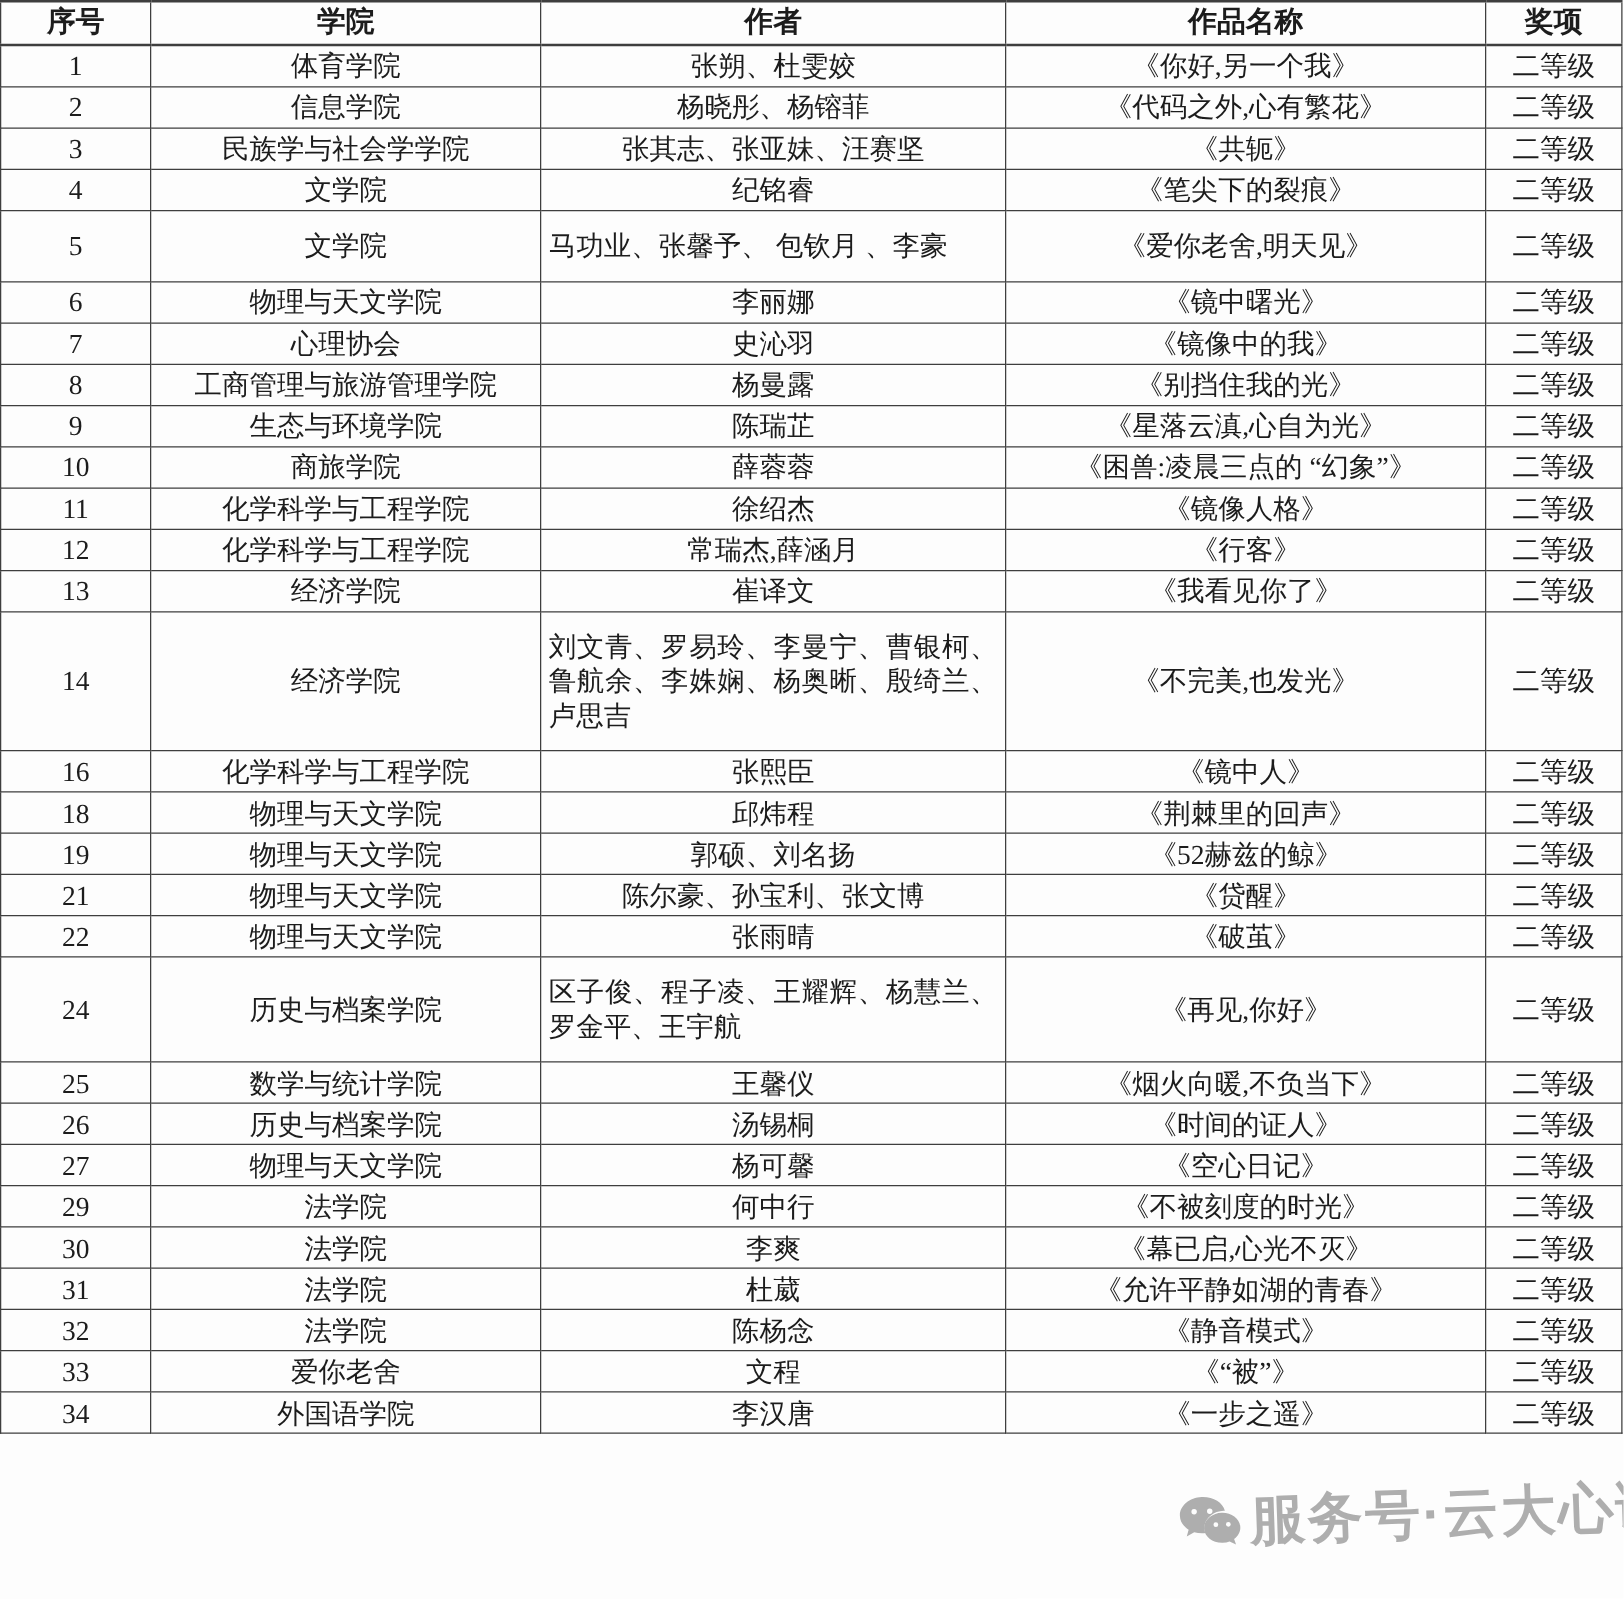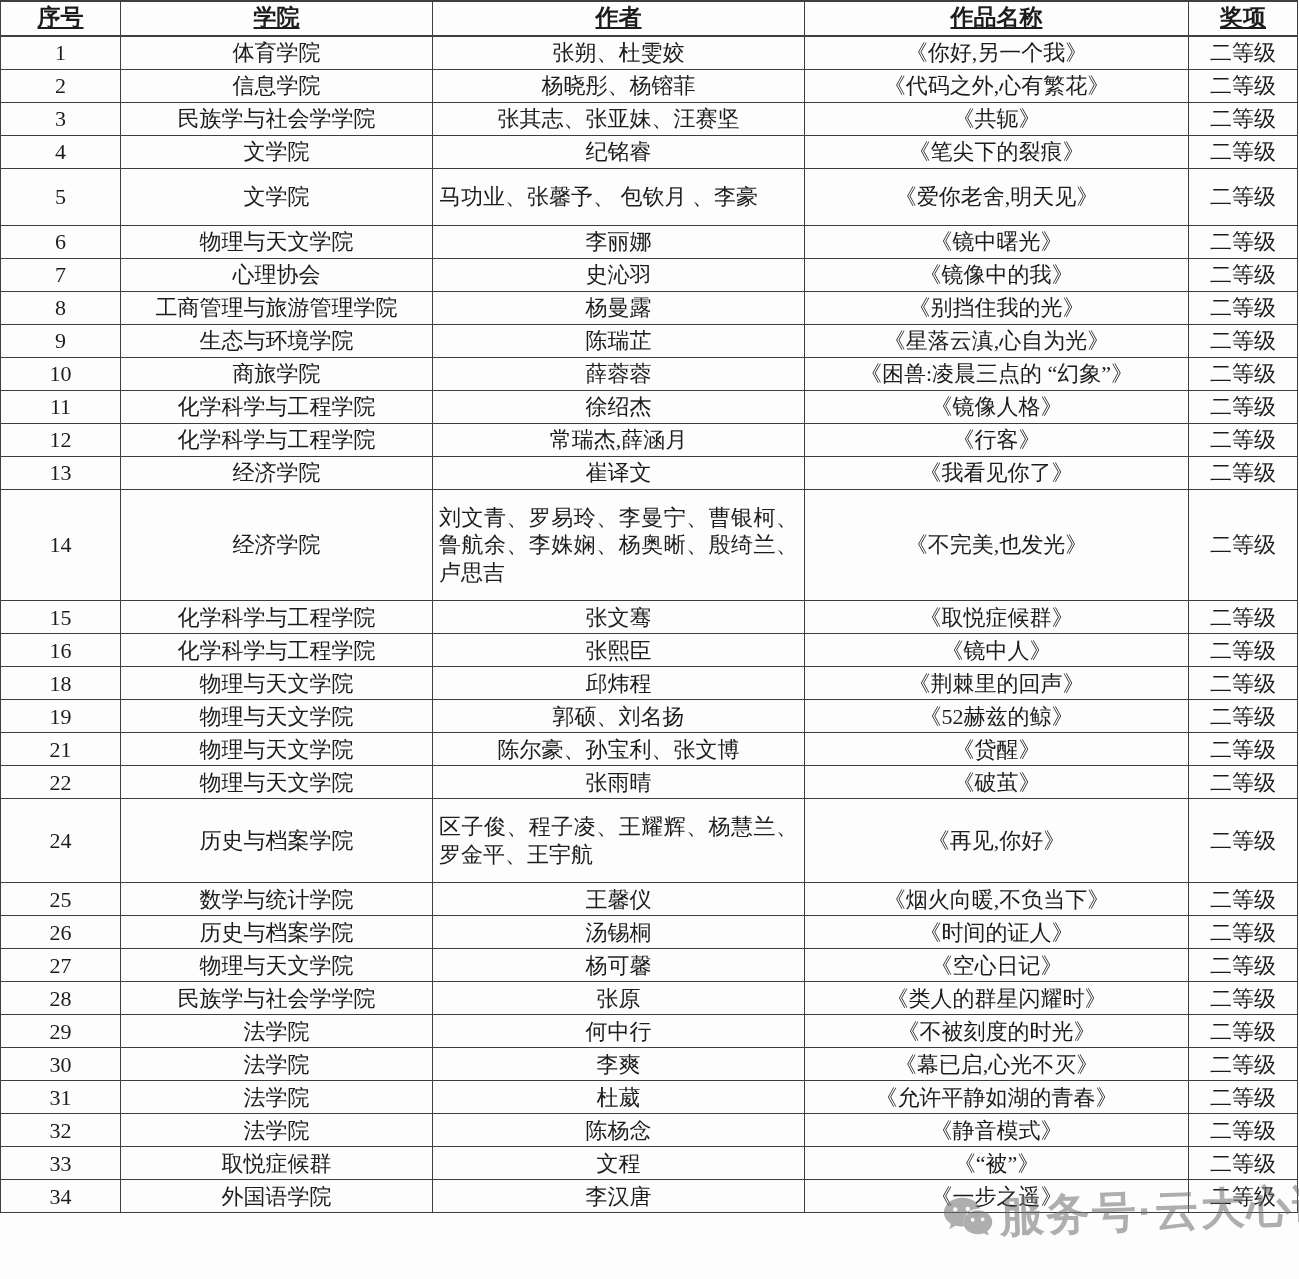--- a/index.html
+++ b/index.html
@@ -36,21 +36,20 @@
     font-size: 22px;
     line-height: 1.25;
     overflow: hidden;
   }
   #award-table th {
     font-weight: bold;
     font-size: 23px;
     height: 28px;
     border-top: 2px solid #3e3e3e;
     border-bottom: 2px solid #3e3e3e;
-    text-decoration: underline;
   }
   #award-table td { height: 28px; }
 
   
   #award-table td.work {
     font-size: 22px;
   }
   
   #award-table td.authors.long {
     text-align: justify;
@@ -193,27 +192,20 @@
           <td class="award">二等级</td>
         </tr>
         <tr>
           <td class="no">14</td>
           <td class="college">经济学院</td>
           <td class="authors long">刘文青、罗易玲、李曼宁、曹银柯、鲁航余、李姝娴、杨奥晰、殷绮兰、卢思吉</td>
           <td class="work">《不完美,也发光》</td>
           <td class="award">二等级</td>
         </tr>
         <tr>
-          <td class="no">15</td>
-          <td class="college">化学科学与工程学院</td>
-          <td class="authors">张文骞</td>
-          <td class="work">《取悦症候群》</td>
-          <td class="award">二等级</td>
-        </tr>
-        <tr>
           <td class="no">16</td>
           <td class="college">化学科学与工程学院</td>
           <td class="authors">张熙臣</td>
           <td class="work">《镜中人》</td>
           <td class="award">二等级</td>
         </tr>
         <tr>
           <td class="no">18</td>
           <td class="college">物理与天文学院</td>
           <td class="authors">邱炜程</td>
@@ -263,27 +255,20 @@
           <td class="award">二等级</td>
         </tr>
         <tr>
           <td class="no">27</td>
           <td class="college">物理与天文学院</td>
           <td class="authors">杨可馨</td>
           <td class="work">《空心日记》</td>
           <td class="award">二等级</td>
         </tr>
         <tr>
-          <td class="no">28</td>
-          <td class="college">民族学与社会学学院</td>
-          <td class="authors">张原</td>
-          <td class="work">《类人的群星闪耀时》</td>
-          <td class="award">二等级</td>
-        </tr>
-        <tr>
           <td class="no">29</td>
           <td class="college">法学院</td>
           <td class="authors">何中行</td>
           <td class="work">《不被刻度的时光》</td>
           <td class="award">二等级</td>
         </tr>
         <tr>
           <td class="no">30</td>
           <td class="college">法学院</td>
           <td class="authors">李爽</td>
@@ -299,21 +284,21 @@
         </tr>
         <tr>
           <td class="no">32</td>
           <td class="college">法学院</td>
           <td class="authors">陈杨念</td>
           <td class="work">《静音模式》</td>
           <td class="award">二等级</td>
         </tr>
         <tr>
           <td class="no">33</td>
-          <td class="college">取悦症候群</td>
+          <td class="college">爱你老舍</td>
           <td class="authors">文程</td>
           <td class="work">《“被”》</td>
           <td class="award">二等级</td>
         </tr>
         <tr>
           <td class="no">34</td>
           <td class="college">外国语学院</td>
           <td class="authors">李汉唐</td>
           <td class="work">《一步之遥》</td>
           <td class="award">二等级</td>

